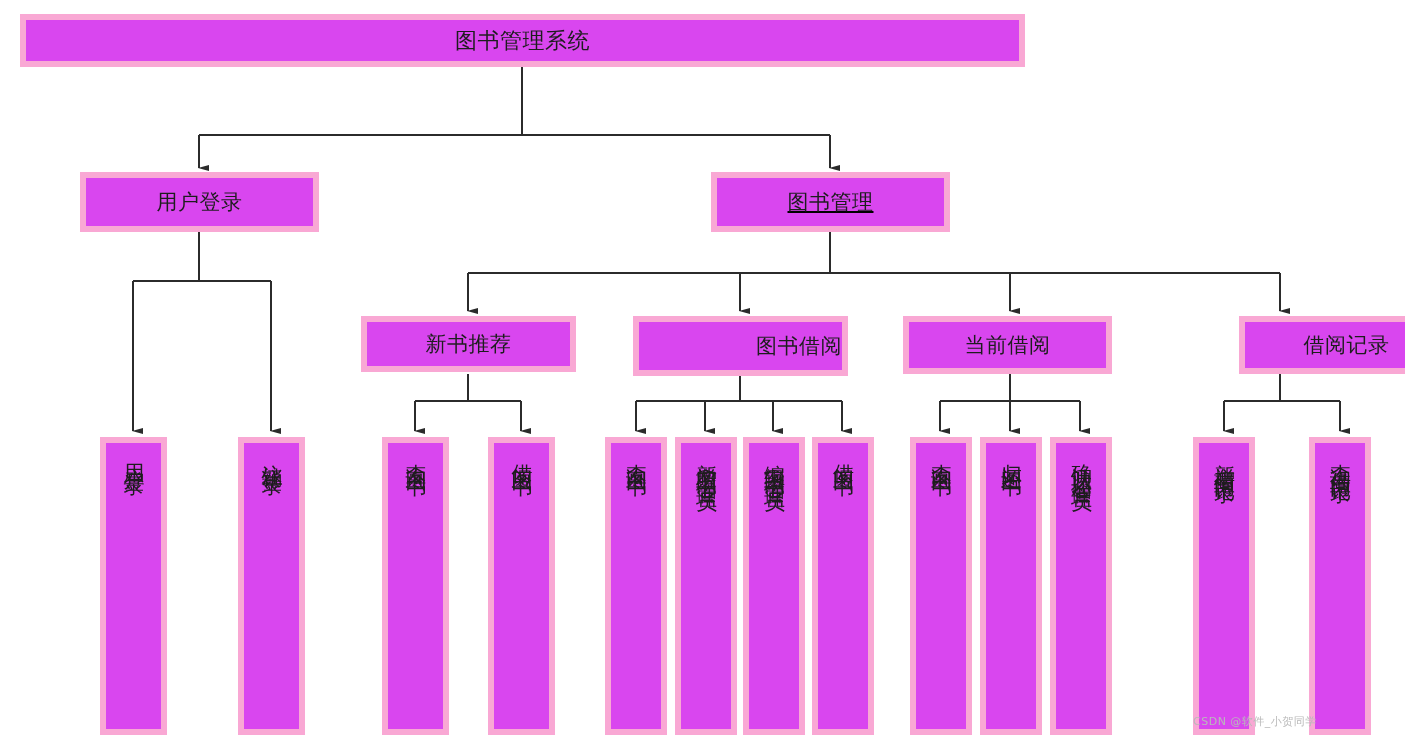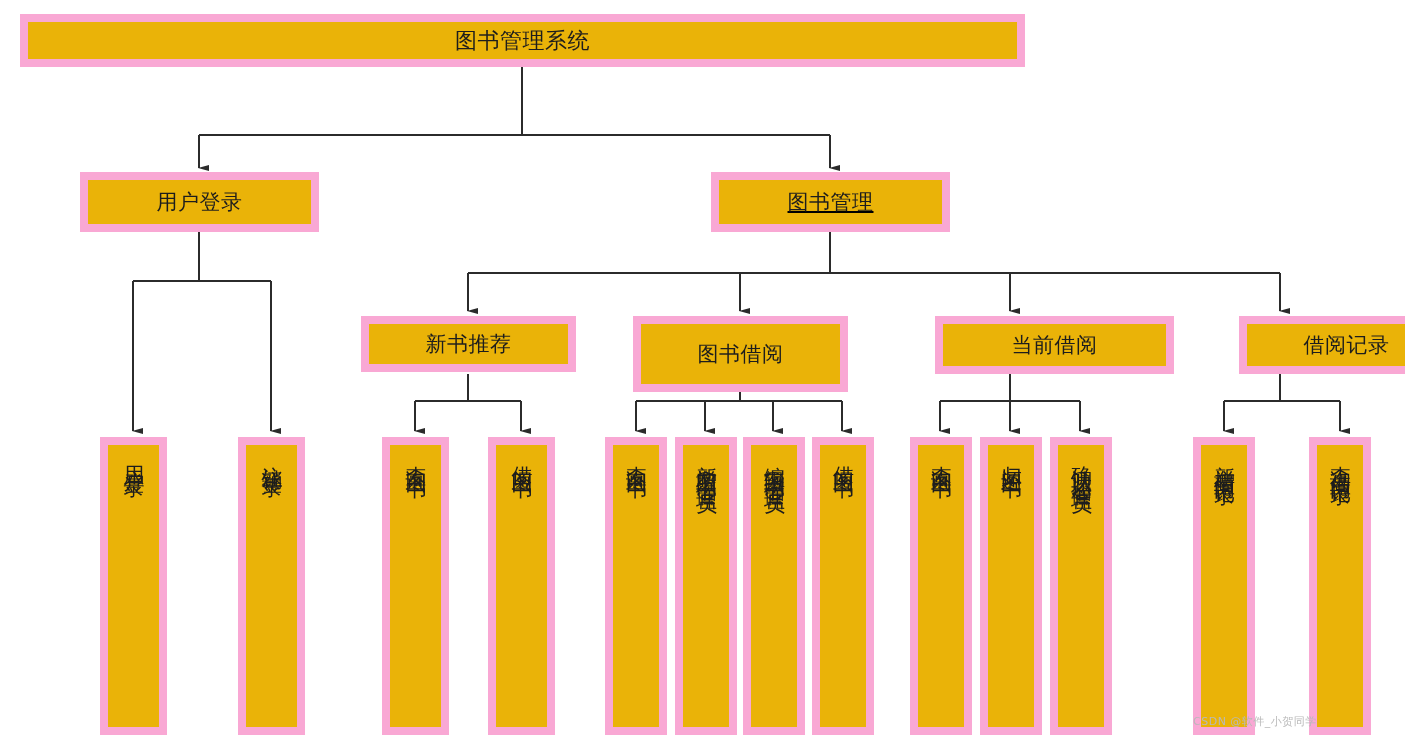--- a/index.html
+++ b/index.html
@@ -25,22 +25,22 @@
   #edge-layer {
     position: absolute;
     left: 0; top: 0;
     width: 1405px;
     height: 747px;
     pointer-events: none;
   }
   .node {
     position: absolute;
     box-sizing: border-box;
-    background: #eab308;
-    border: 8px solid #f9a8d4;
+    background: #d946ef;
+    border: 6px solid #f9a8d4;
     display: flex;
     align-items: center;
     justify-content: center;
     text-align: center;
   }
   .node-label {
     font-size: 21px;
     line-height: 1.25;
     letter-spacing: 0.5px;
     color: #1d1d1d;
@@ -138,24 +138,24 @@
   <div class="node" style="left:80px; top:172px; width:239px; height:60px;">
     <span class="node-label">用户登录</span>
   </div>
   <div class="node" style="left:711px; top:172px; width:239px; height:60px;text-decoration:underline;">
     <span class="node-label">图书管理</span>
   </div>
 
   <div class="node" style="left:361px; top:316px; width:215px; height:56px;">
     <span class="node-label">新书推荐</span>
   </div>
-  <div class="node" style="left:633px; top:316px; width:215px; height:76px;">
+  <div class="node" style="left:633px; top:316px; width:215px; height:60px;justify-content:flex-end;">
     <span class="node-label">图书借阅</span>
   </div>
-  <div class="node" style="left:903px; top:316px; width:239px; height:58px;margin-left:32px;">
+  <div class="node" style="left:903px; top:316px; width:209px; height:58px;">
     <span class="node-label">当前借阅</span>
   </div>
   <div class="node" style="left:1239px; top:316px; width:215px; height:58px;">
     <span class="node-label">借阅记录</span>
   </div>
 
   <div class="node leaf" style="left:100px; top:437px; width:67px; height:298px;">
     <span class="node-label">用户登录</span>
   </div>
   <div class="node leaf" style="left:238px; top:437px; width:67px; height:298px;">

